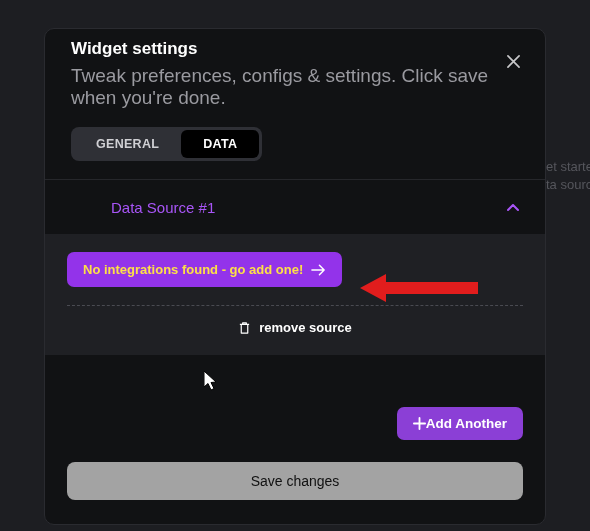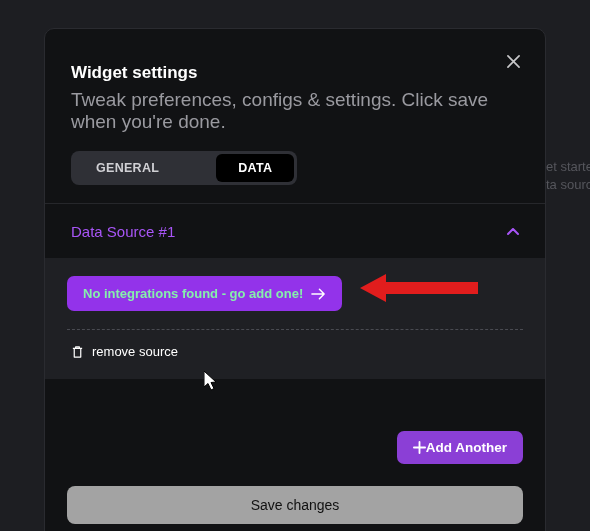--- a/index.html
+++ b/index.html
@@ -16,21 +16,21 @@
     position: absolute;
     left: 44px;
     top: 28px;
     width: 502px;
     background: #111214;
     border: 1px solid #2a2b30;
     border-radius: 10px;
     padding: 0;
   }
   .header {
-    padding: 34px 26px 18px 26px;
+    padding: 10px 26px 18px 26px;
     position: relative;
   }
   .close {
     position: absolute;
     top: 20px;
     right: 20px;
     width: 24px;
     height: 24px;
     display: flex;
     align-items: center;
@@ -47,21 +47,20 @@
   .subtitle {
     font-size: 19px;
     color: #9a9aa0;
     margin-bottom: 18px;
   }
   .tabs {
     display: inline-flex;
     background: #2f3036;
     border-radius: 8px;
     padding: 3px;
-    gap: 35px;
   }
   .tab {
     padding: 7px 22px;
     font-size: 12.5px;
     font-weight: 600;
     letter-spacing: 0.3px;
     color: #d0d0d4;
     border-radius: 6px;
     cursor: pointer;
   }
@@ -73,20 +72,21 @@
     height: 1px;
     background: #26272b;
     margin: 0;
   }
   .acc-head {
     display: flex;
     align-items: center;
     justify-content: space-between;
     padding: 18px 26px;
     cursor: pointer;
+    margin-left: 40px;
   }
   .acc-title {
     color: #a855f7;
     font-size: 15px;
     font-weight: 500;
   }
   .chev {
     color: #a855f7;
   }
   .panel {
@@ -97,40 +97,40 @@
     font-size: 13px;
     font-weight: 600;
     color: #fff;
     margin-bottom: 10px;
   }
   .integ-btn {
     display: inline-flex;
     align-items: center;
     gap: 8px;
     background: #9333ea;
-    color: #86efac;
+    color: #fde047;
     font-size: 13px;
     font-weight: 600;
     padding: 10px 16px;
     border-radius: 7px;
     cursor: pointer;
   }
   .dash {
     margin-top: 18px;
     border-top: 1px dashed #4a4b52;
     height: 1px;
   }
   .remove-row {
     display: flex;
-    justify-content: flex-start;
+    justify-content: center;
     align-items: center;
     gap: 8px;
     padding: 14px 4px 4px 4px;
     font-size: 13px;
-    font-weight: 400;
+    font-weight: 700;
     color: #fff;
     cursor: pointer;
   }
   .footer {
     padding: 22px 22px 24px 22px;
   }
   .add-row {
     display: flex;
     justify-content: flex-end;
     margin-bottom: 22px;

